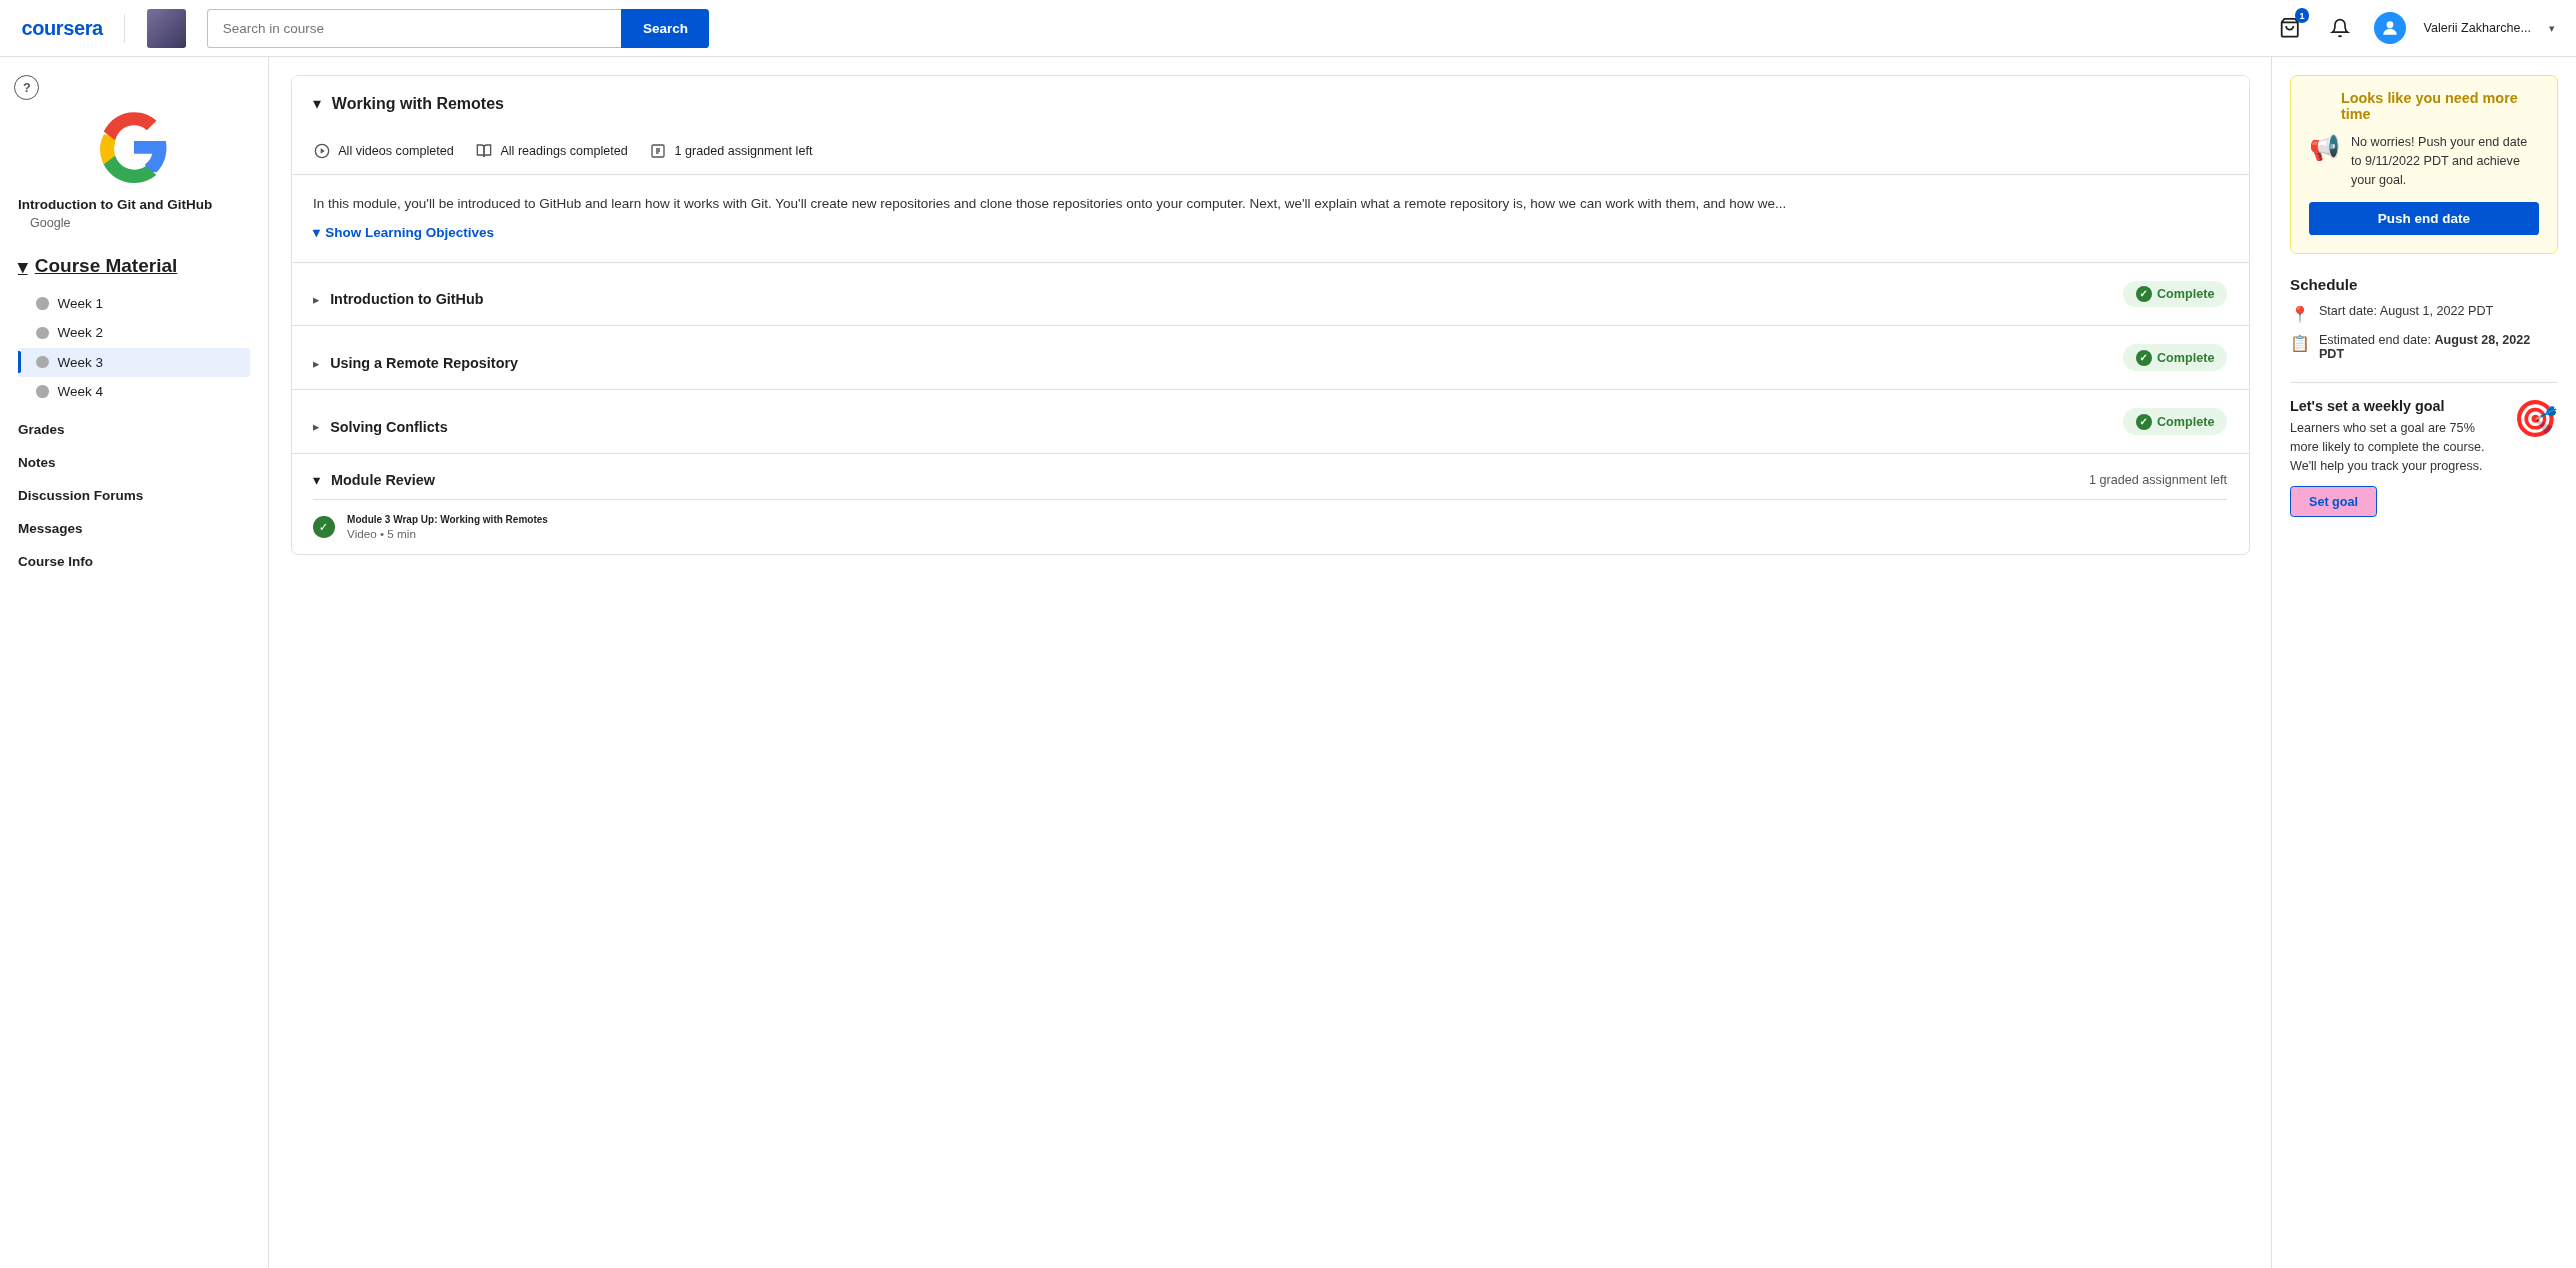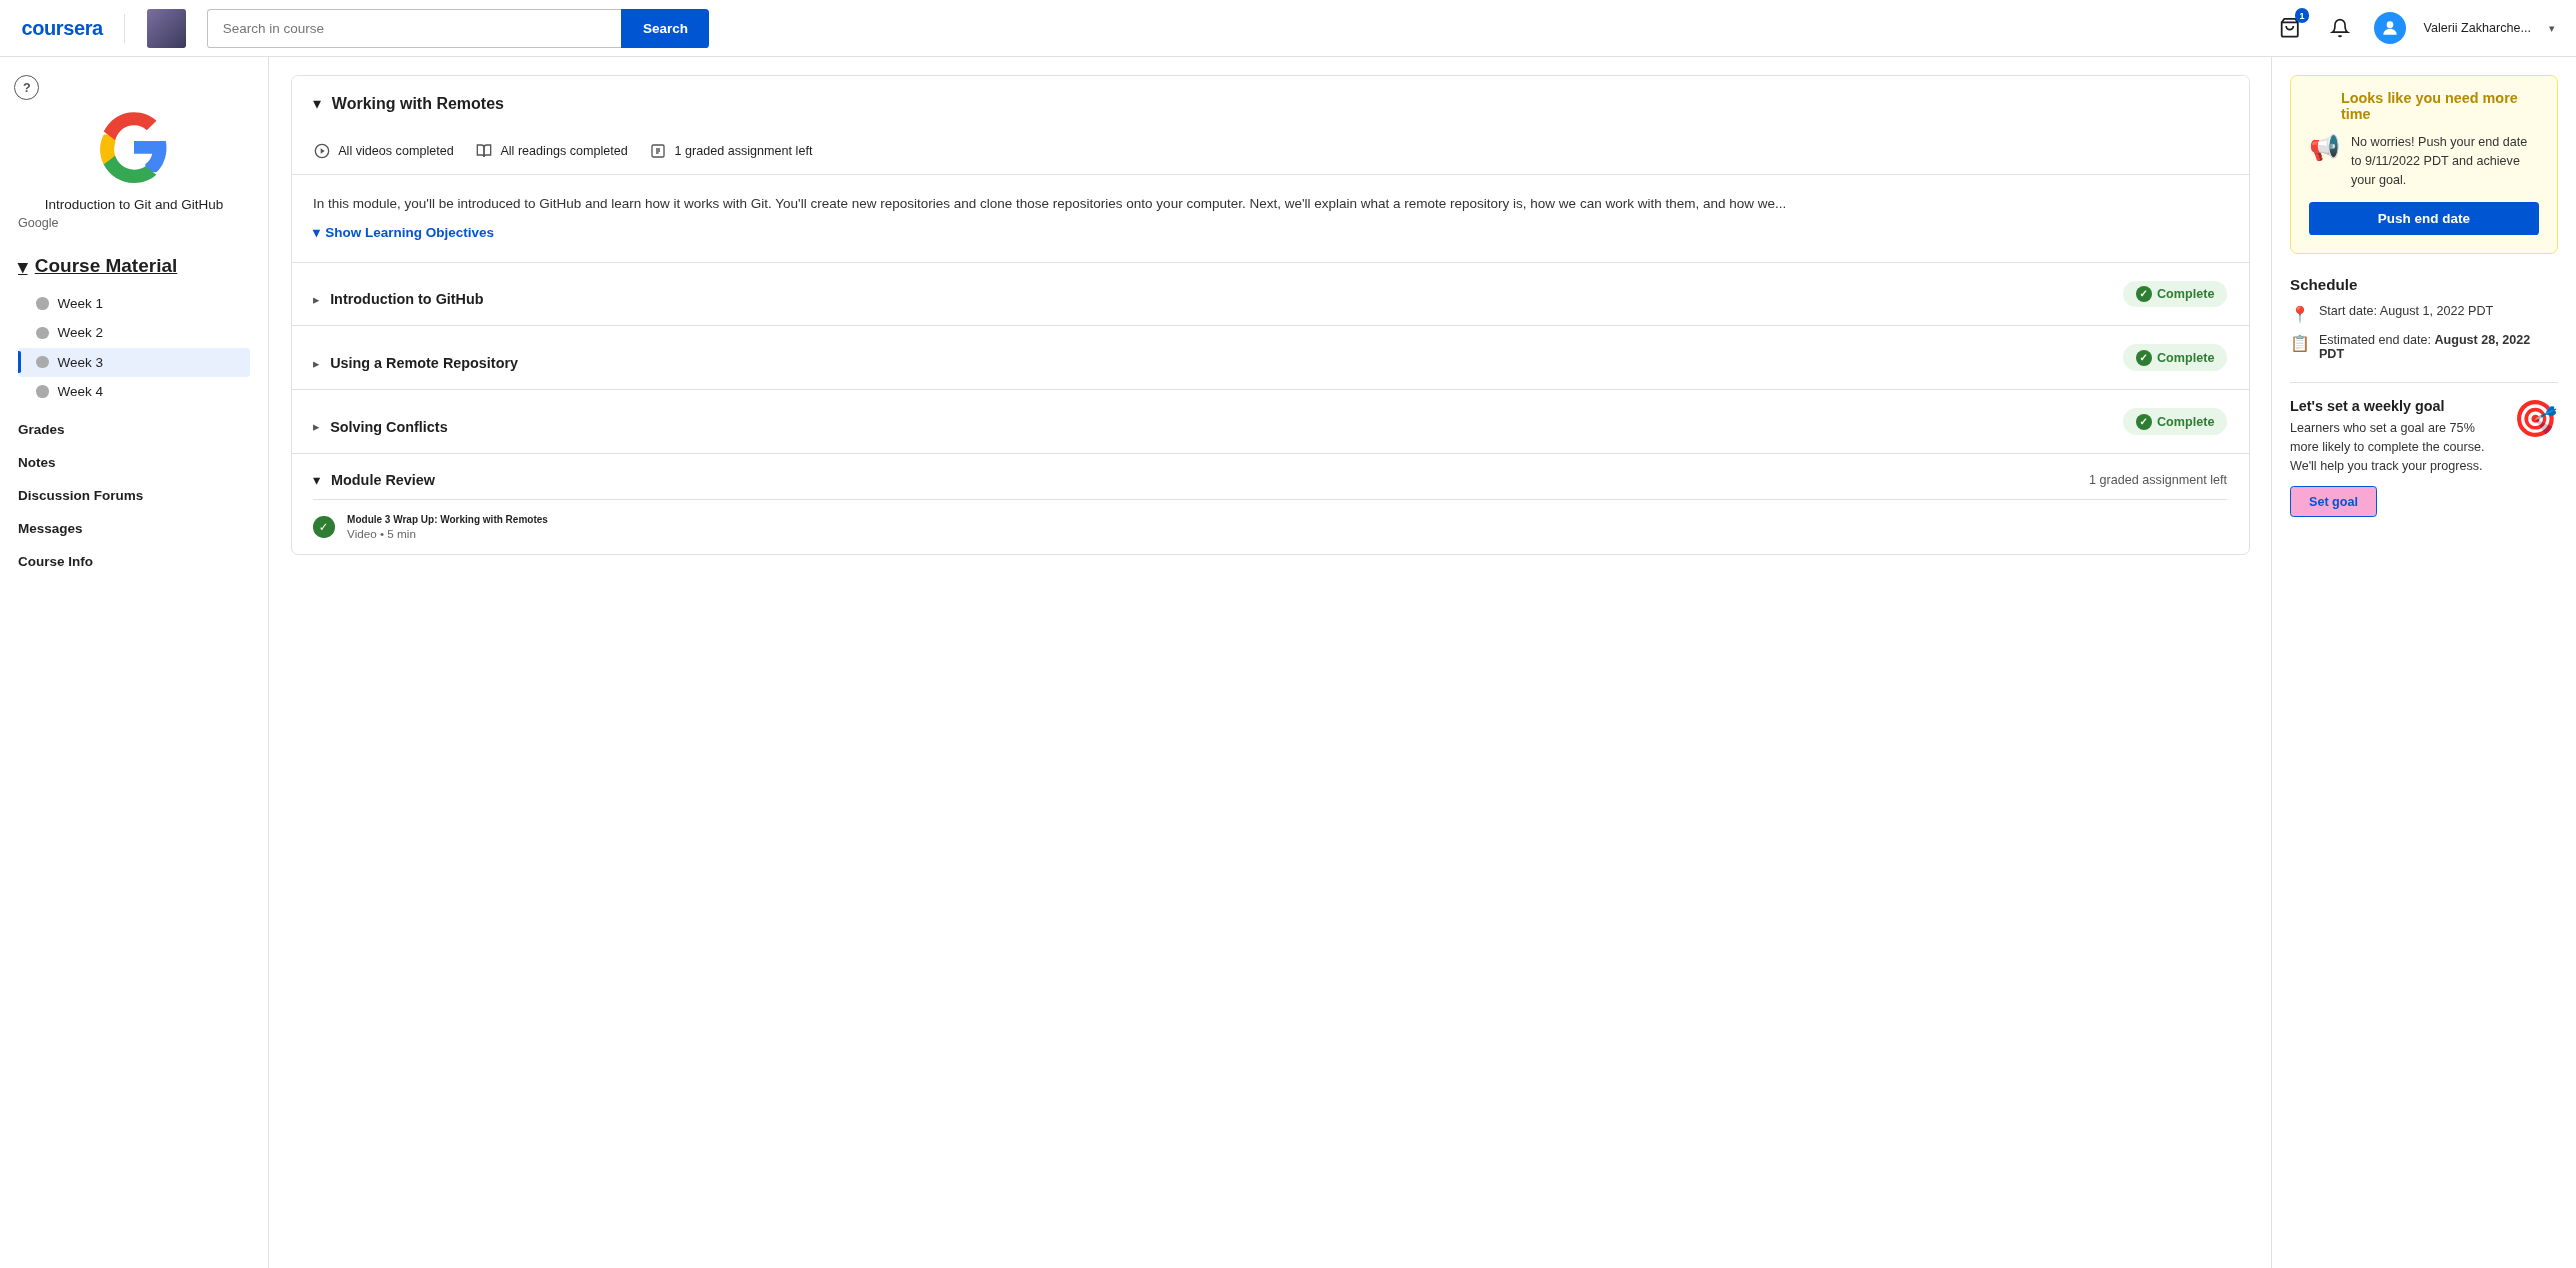--- a/index.html
+++ b/index.html
@@ -136,30 +136,29 @@
     .google-logo {
       display: flex;
       justify-content: center;
       margin: 7.2px 0 14.4px 0;
     }
     .google-g {
       width: 72px; height: 72px;
     }
     .course-title {
       font-size: 13.5px;
-      font-weight: 400;
+      font-weight: 700;
       color: #1f1f1f;
       padding: 0 18px;
       margin-bottom: 3.6px;
-      text-align: center;
     }
     .course-provider {
       font-size: 12.6px;
       color: #666;
-      padding: 0 18px;
+      padding: 0 30px;
       margin-bottom: 18px;
     }
     .sidebar-section {
       padding: 0 18px;
       margin-bottom: 3.6px;
     }
     .sidebar-section-toggle {
       display: flex;
       align-items: center;
       gap: 7.2px;

